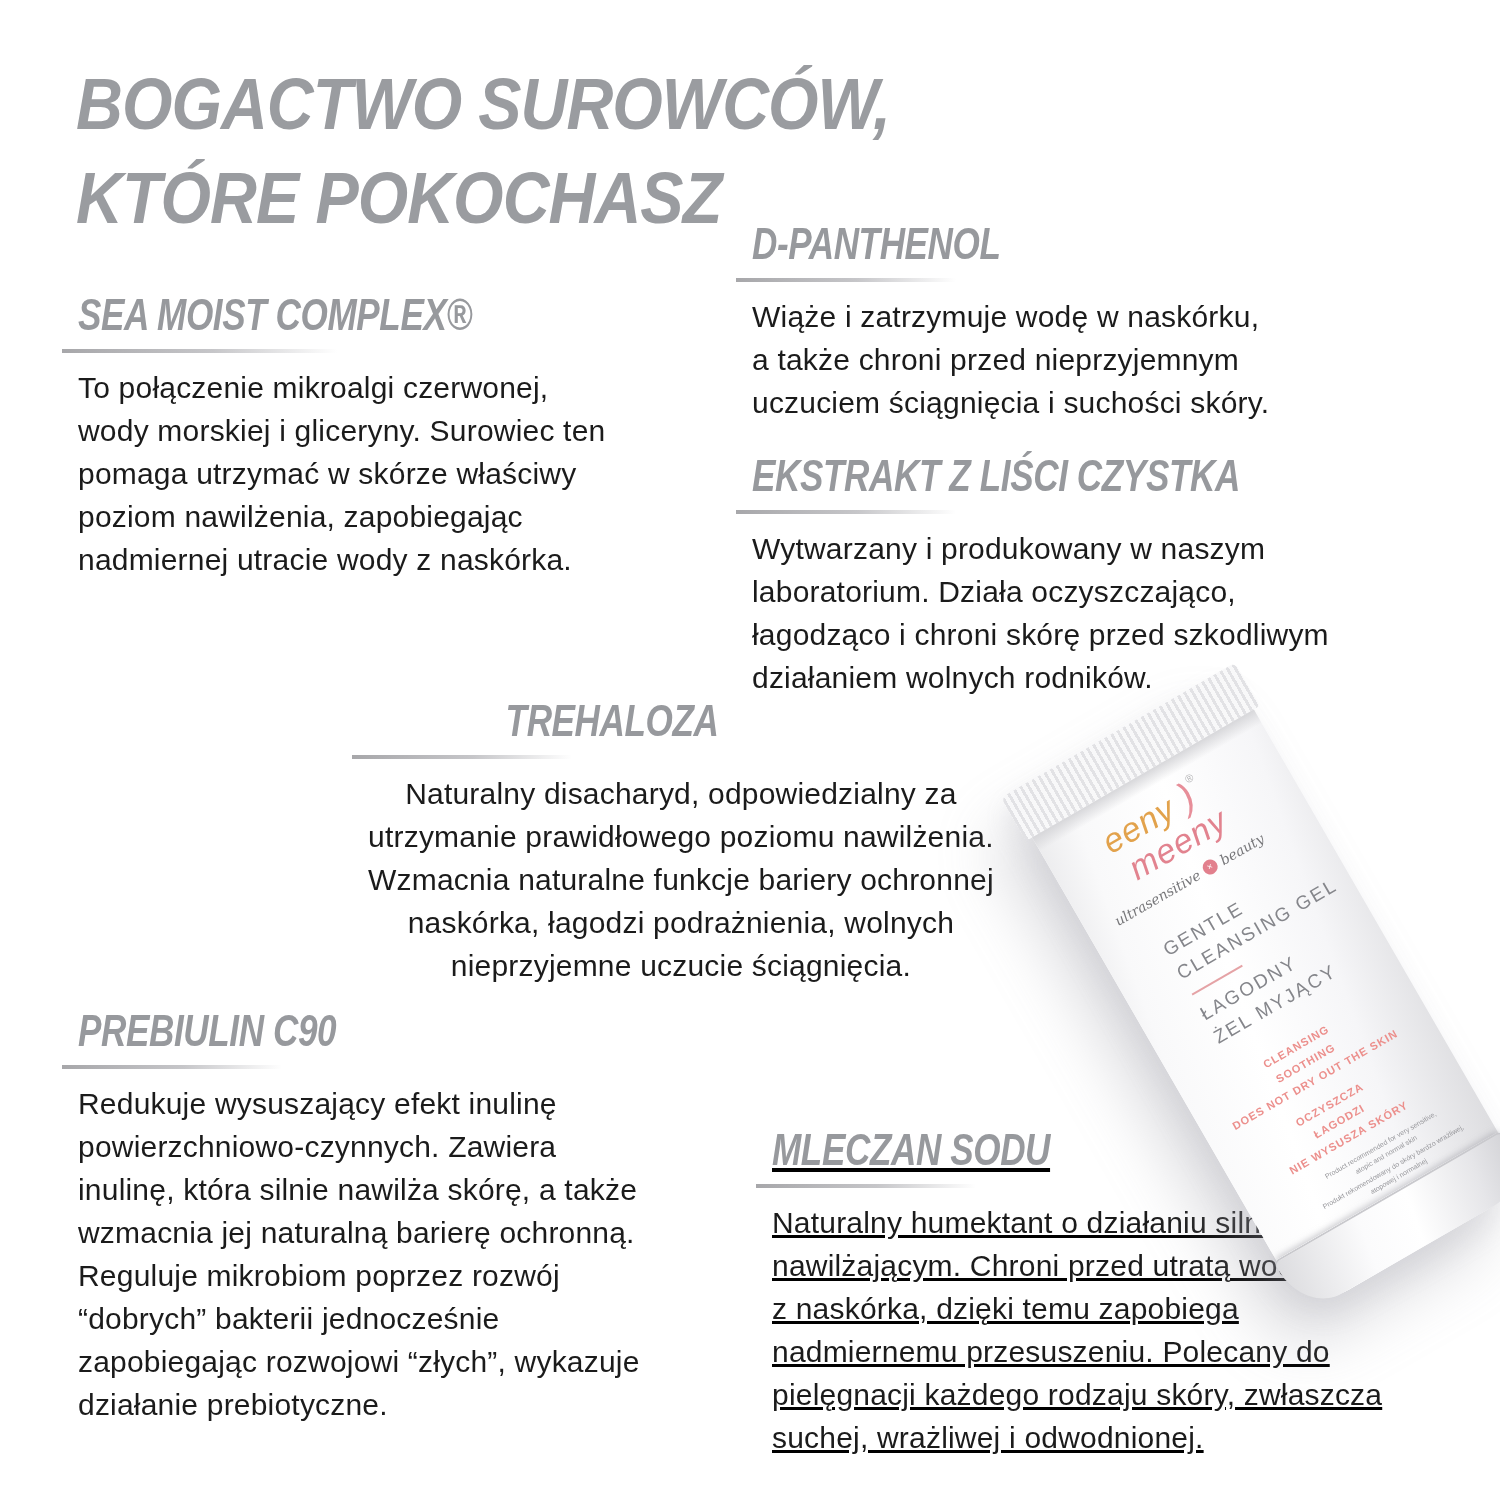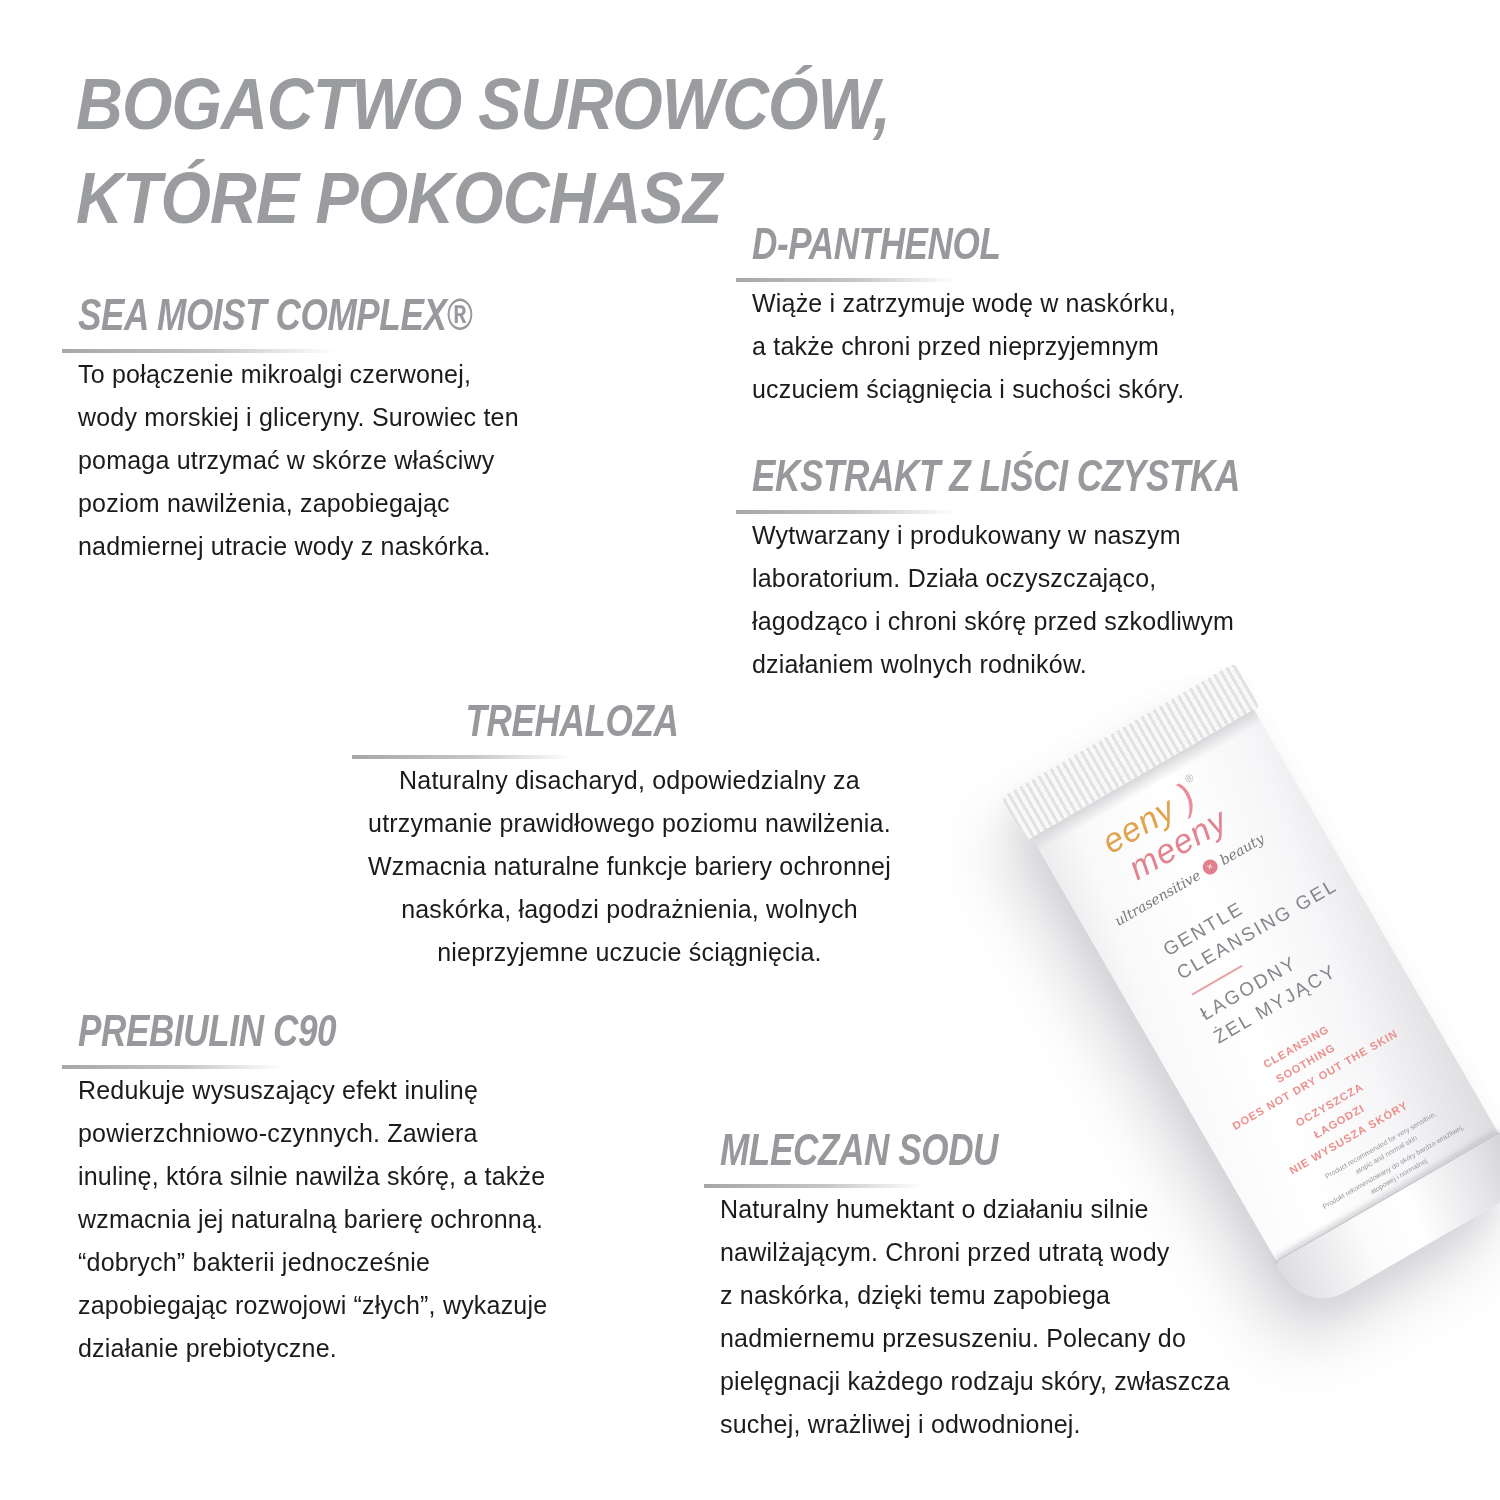--- a/index.html
+++ b/index.html
@@ -25,29 +25,29 @@
     color:#97999d; white-space:nowrap; letter-spacing:-0.5px;
     transform:scaleX(0.78); transform-origin:left top;
   }
   .rule {
     height:4px; margin-top:9px; margin-left:-16px;
     background:linear-gradient(to right,#a7a7aa 0%,#c6c6c9 55%,rgba(255,255,255,0) 100%);
   }
   .w275 { width:275px; }
   .w220 { width:220px; }
   .sec-body {
-    font-size:25px; line-height:43px; color:#1b1b1b;
+    margin-top:13px; font-size:30px; line-height:43px; color:#1b1b1b;
     letter-spacing:0.2px; white-space:nowrap;
   }
   #sec-sea       { left:78px;  top:291px; }
   #sec-dpan      { left:752px; top:220px; }
   #sec-ekstrakt  { left:752px; top:452px; }
   #sec-treha     { left:368px; top:697px;text-align:center; }
   #sec-prebiulin { left:78px;  top:1007px; }
-  #sec-mleczan   { left:720px; top:1126px; }
+  #sec-mleczan   { left:772px; top:1126px;text-decoration:underline; }
 
   
   .tube {
     position:absolute; left:1140px; top:690px; width:256px; height:600px;
     transform:rotate(-30deg); transform-origin:center;
     background:linear-gradient(100deg,#e9e9eb 0%,#f9f9fa 16%,#ffffff 42%,#f6f6f8 70%,#dadadd 100%);
     border-radius:10px 10px 48px 48px / 10px 10px 60px 60px;
     box-shadow:-42px 32px 60px rgba(150,150,160,0.30),
                -12px 14px 26px rgba(150,150,160,0.16);
   }
@@ -158,20 +158,21 @@
   </div>
 
   <div class="sec" id="sec-prebiulin">
     <h2 class="sec-heading">PREBIULIN C90</h2>
     <div class="rule w220"></div>
     <div class="sec-body">
       <div>Redukuje wysuszający efekt inulinę</div>
       <div>powierzchniowo-czynnych. Zawiera</div>
       <div>inulinę, która silnie nawilża skórę, a także</div>
       <div>wzmacnia jej naturalną barierę ochronną.</div>
+      <div>Reguluje mikrobiom poprzez rozwój</div>
       <div>“dobrych” bakterii jednocześnie</div>
       <div>zapobiegając rozwojowi “złych”, wykazuje</div>
       <div>działanie prebiotyczne.</div>
     </div>
   </div>
 
   <div class="sec" id="sec-mleczan">
     <h2 class="sec-heading">MLECZAN SODU</h2>
     <div class="rule w220"></div>
     <div class="sec-body">

